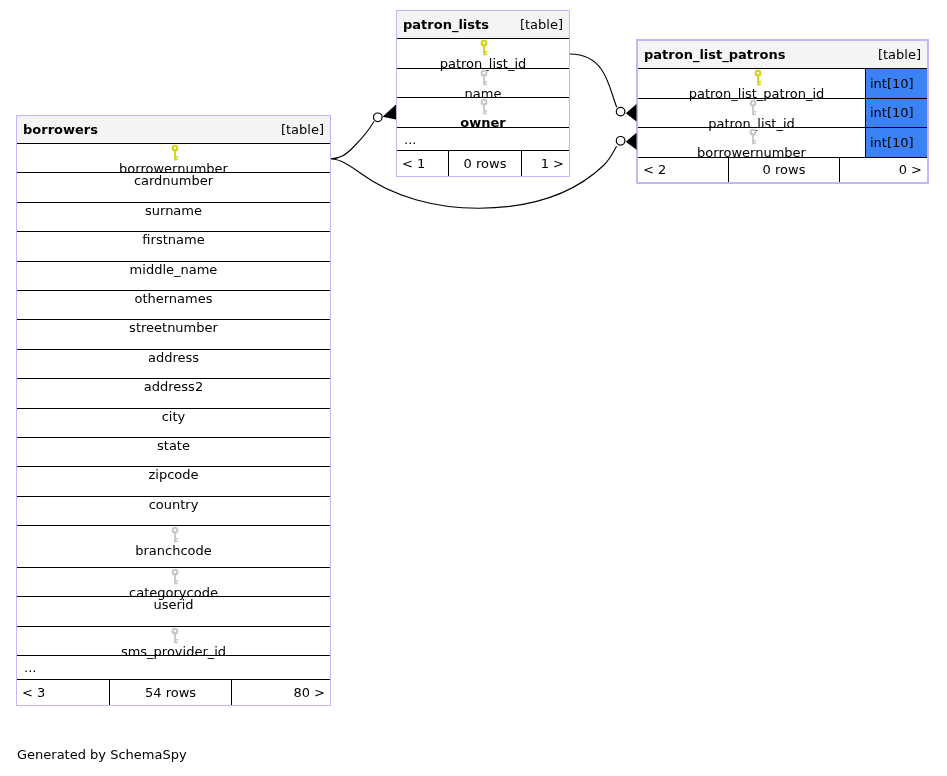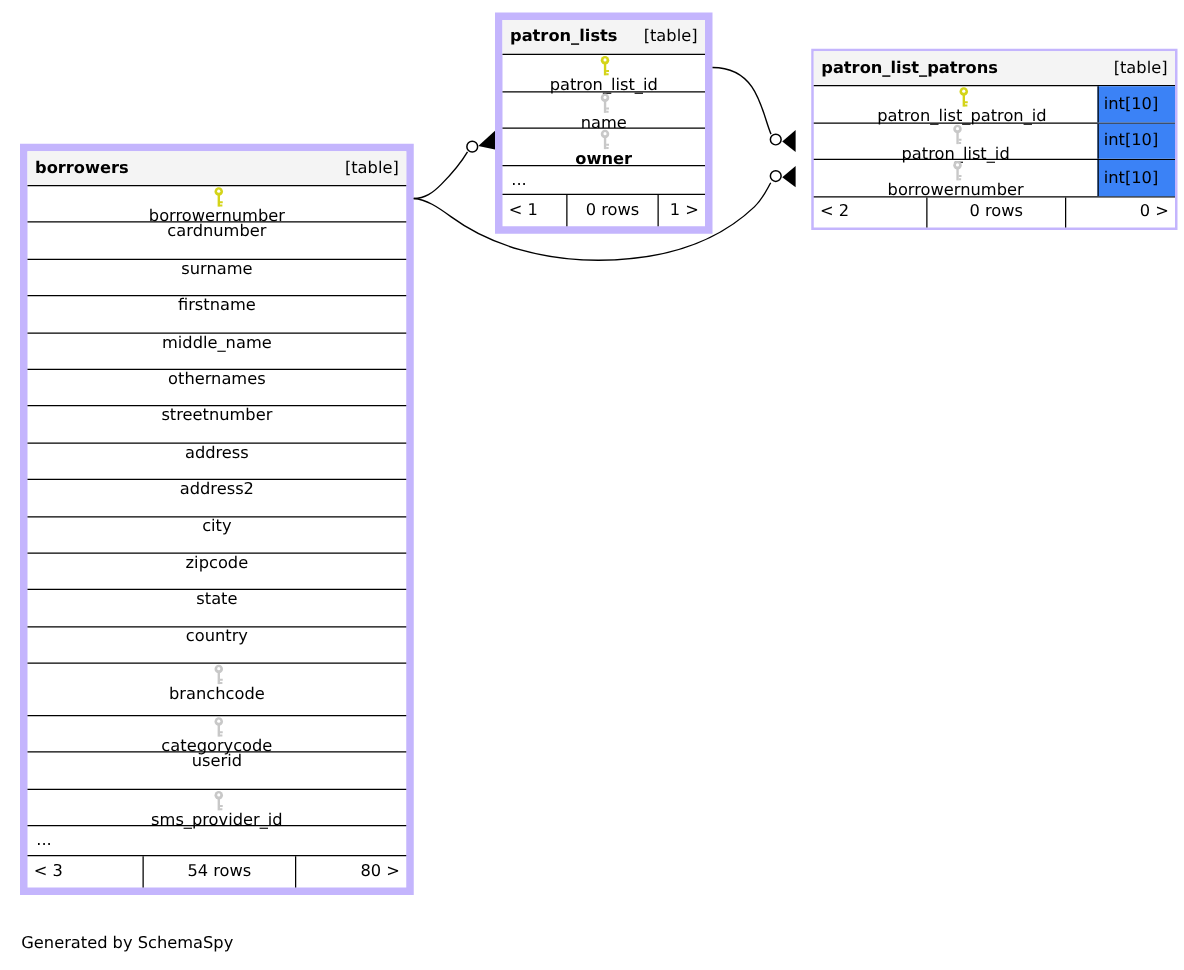--- a/index.html
+++ b/index.html
@@ -2,21 +2,21 @@
 <html><head>
 <meta charset="utf-8">
 <style>
   html,body{margin:0;padding:0;background:#fff;}
   .canvas{
     position:relative;width:947px;height:776px;background:#ffffff;
     font-family:"DejaVu Sans","Liberation Sans",sans-serif;
     font-size:13px;color:#000;overflow:hidden;
   }
   .table-box{
-    position:absolute;background:#fff;border:6px solid #c4b5fd;box-sizing:border-box;
+    position:absolute;background:#fff;border:1px solid #c4b5fd;box-sizing:border-box;
   }
   .table-box.emphasized{border-width:2px;}
   .tbl-header{
     display:flex;justify-content:space-between;align-items:center;
     padding:0 6px;border-bottom:1px solid #000;box-sizing:border-box;
   }
   .tbl-title{font-weight:bold;}
   .tbl-badge{font-weight:normal;}
   .col-row{
     position:relative;display:flex;align-items:center;
@@ -90,21 +90,21 @@
           </span>
           <span class="col-name">owner</span>
         </div>
         <div class="ellipsis-row" style="height: 23.5px;">...</div>
         <div class="tbl-footer" style="height: 25px; grid-template-columns: 51px 73px 1fr;">
           <div class="fc">&lt; 1</div>
           <div class="fc c">0 rows</div>
           <div class="fc r">1 &gt;</div>
         </div>
       </div>
-      <div class="table-box emphasized" style="left: 636px; top: 39px; width: 293px; margin-left: 13px;">
+      <div class="table-box emphasized" style="left: 636px; top: 39px; width: 293px;">
         <div class="tbl-header" style="height: 28px; background: rgb(244, 244, 244);">
           <span class="tbl-title">patron_list_patrons</span>
           <span class="tbl-badge">[table]</span>
         </div>
         <div class="col-row" style="height: 29.5px; padding-right: 52px;">
           <span class="key-slot">
             <svg width="10" height="17" viewBox="0 0 10 17">
               <circle cx="5" cy="4.2" r="3.4" fill="#d4d419"></circle>
               <circle cx="5" cy="3.9" r="1.25" fill="#ffffff"></circle>
               <rect x="4.1" y="7" width="1.9" height="9.3" fill="#d4d419"></rect>
@@ -195,25 +195,25 @@
         <div class="col-row" style="height: 29.4px;">
           <span class="key-slot"></span>
           <span class="col-name">address2</span>
         </div>
         <div class="col-row" style="height: 29.4px;">
           <span class="key-slot"></span>
           <span class="col-name">city</span>
         </div>
         <div class="col-row" style="height: 29.4px;">
           <span class="key-slot"></span>
+          <span class="col-name">state</span>
+        </div>
+        <div class="col-row" style="height: 29.4px;">
+          <span class="key-slot"></span>
           <span class="col-name">zipcode</span>
-        </div>
-        <div class="col-row" style="height: 29.4px;">
-          <span class="key-slot"></span>
-          <span class="col-name">state</span>
         </div>
         <div class="col-row" style="height: 29.4px;">
           <span class="key-slot"></span>
           <span class="col-name">country</span>
         </div>
         <div class="col-row" style="height: 42px;">
           <span class="key-slot">
             <svg width="10" height="17" viewBox="0 0 10 17">
               <circle cx="5" cy="4.2" r="3.4" fill="#c8c8c8"></circle>
               <circle cx="5" cy="3.9" r="1.25" fill="#ffffff"></circle>

